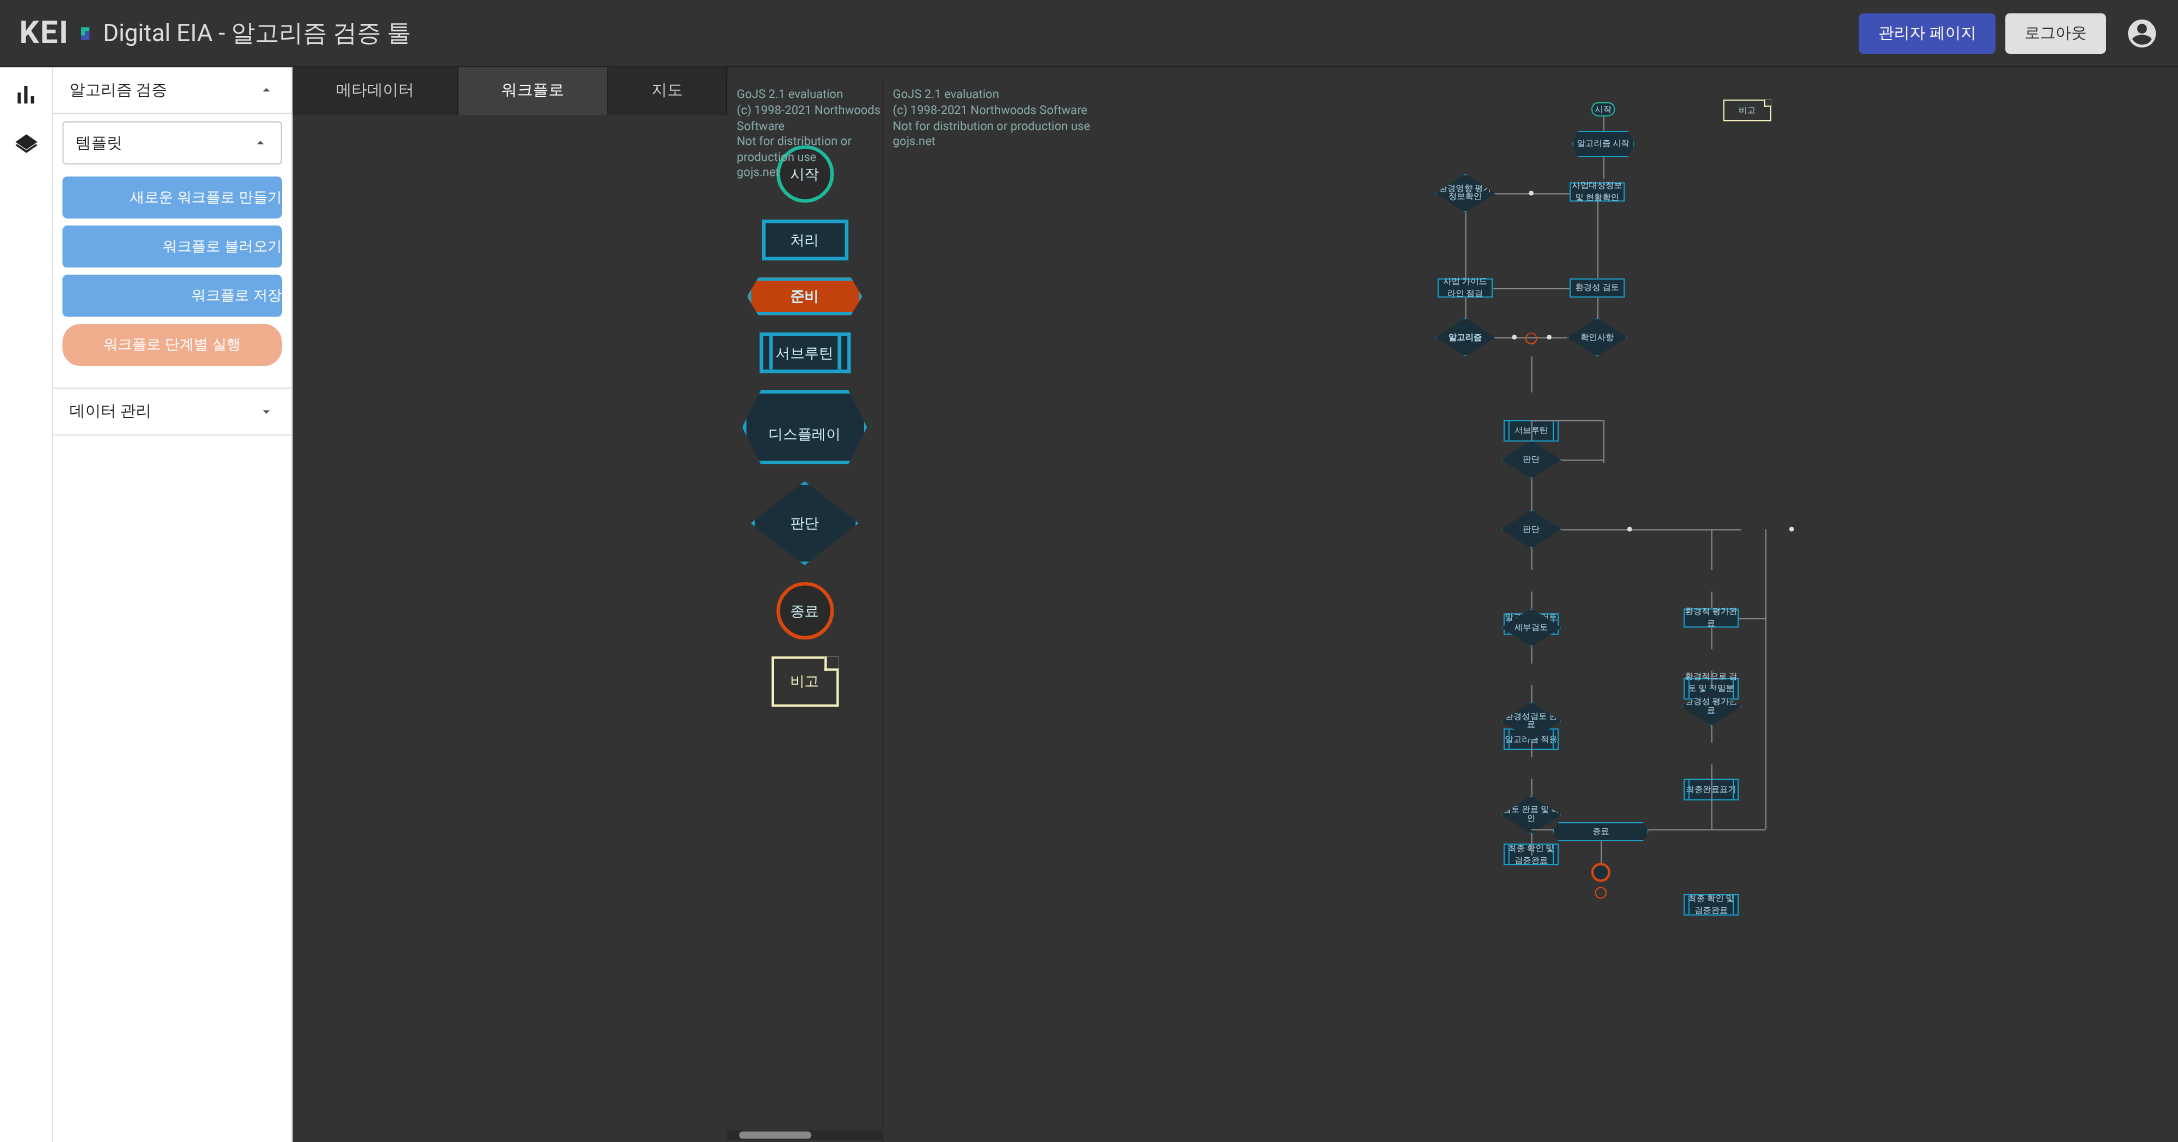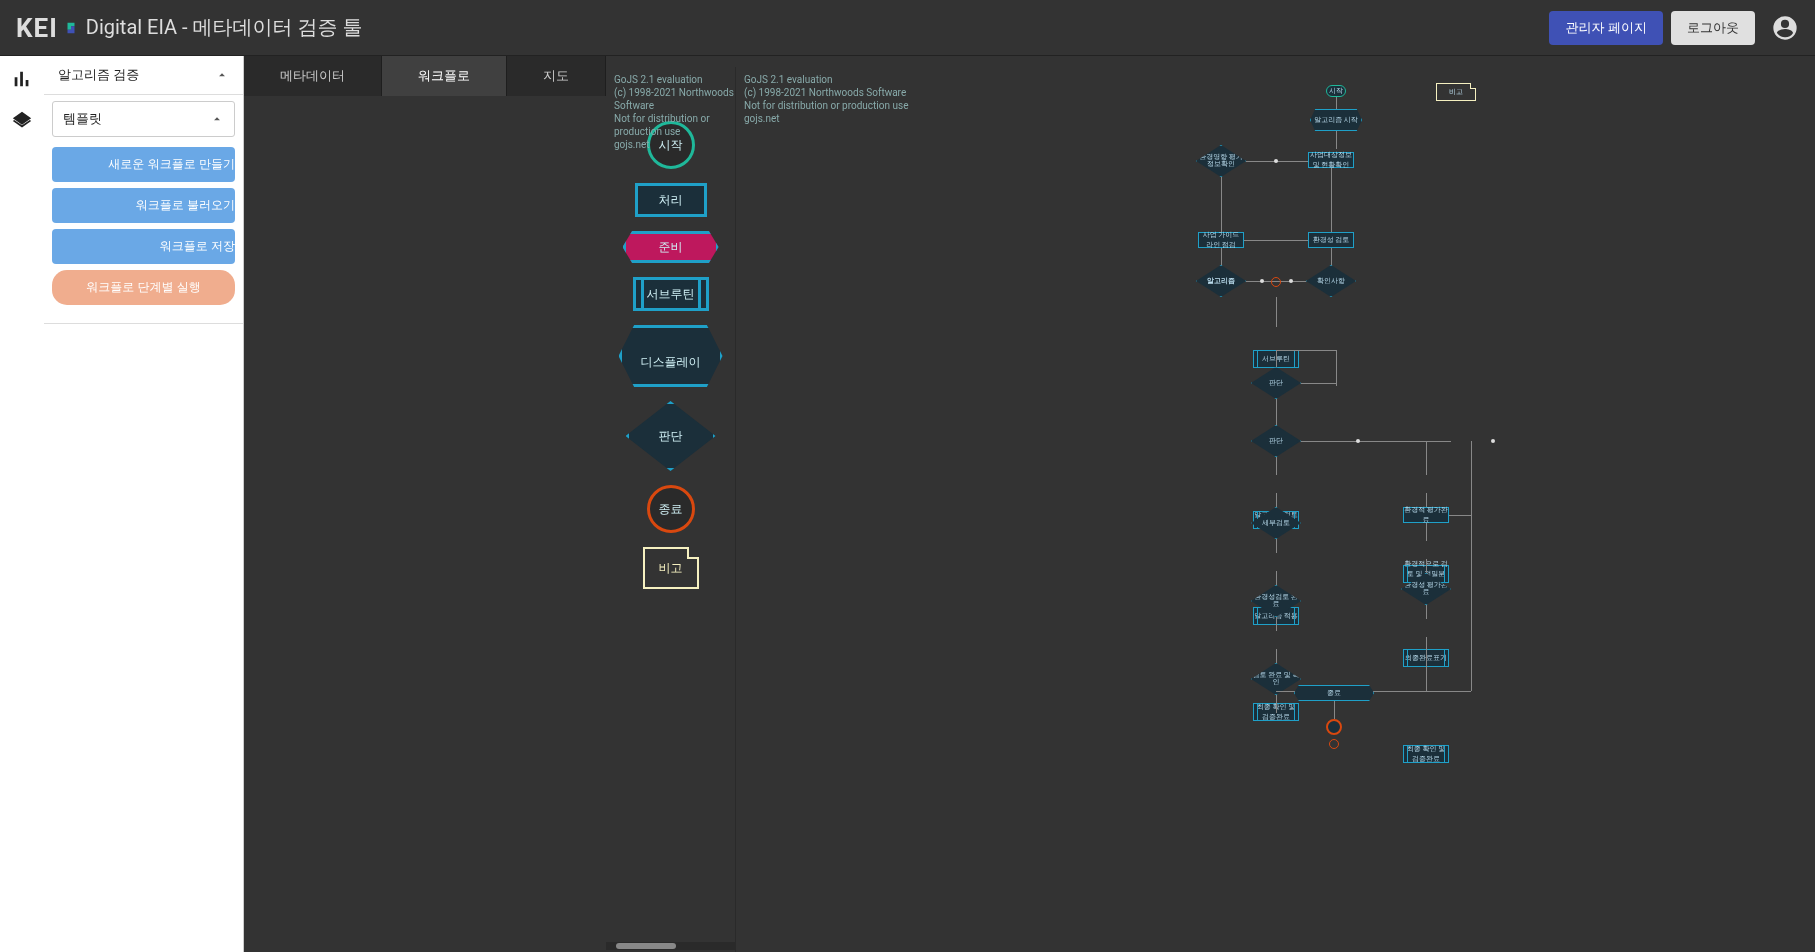--- a/index.html
+++ b/index.html
@@ -210,23 +210,24 @@
   border-radius: 50%;
   background: #2a2a2a;
 }
 .pal-process {
   width: 72px; height: 34px;
   border: 3px solid #1fa0c8;
   background: #1b2f3a;
 }
 .pal-prep {
   width: 96px; height: 32px;
-  background: #be185d;
+  background: #c2410c;
   border: 3px solid #1fa0c8;
   clip-path: polygon(10% 0, 90% 0, 100% 50%, 90% 100%, 10% 100%, 0 50%);
+  font-weight: bold;
 }
 .pal-sub {
   width: 76px; height: 34px;
   border: 3px solid #1fa0c8;
   background: #1b2f3a;
   position: relative;
 }
 .pal-sub::before, .pal-sub::after {
   content: "";
   position: absolute;
@@ -393,21 +394,21 @@
 <body>
 
 <div class="header">
   <div class="logo">
     <span class="logo-text">KEI</span>
     <svg class="logo-accent" viewBox="0 0 16 16">
       <path d="M4 2 L12 2 L12 6 L8 6 L8 10 L4 10 Z" fill="#1fb89a"></path>
       <path d="M8 6 L12 6 L12 14 L4 14 L4 10 L8 10 Z" fill="#3f51b5"></path>
     </svg>
   </div>
-  <span class="app-title">Digital EIA - 메타데이터 검증 툴</span>
+  <span class="app-title">Digital EIA - 알고리즘 검증 툴</span>
   <div class="header-spacer"></div>
   <button class="btn btn-primary">관리자 페이지</button>
   <button class="btn btn-light">로그아웃</button>
   <svg class="avatar-icon" viewBox="0 0 24 24">
     <path d="M12 2a10 10 0 100 20 10 10 0 000-20zm0 3a3.5 3.5 0 110 7 3.5 3.5 0 010-7zm0 15c-2.9 0-5.4-1.5-6.9-3.7.1-2.3 4.6-3.5 6.9-3.5s6.8 1.2 6.9 3.5A8 8 0 0112 20z"></path>
   </svg>
 </div>
 
 <div class="main">
 
@@ -431,20 +432,26 @@
       <div class="sub-header">
         <span>템플릿</span>
         <svg class="chevron" viewBox="0 0 24 24">
             <path d="M7 14l5-5 5 5z"></path>
           </svg>
       </div>
       <button class="tpl-btn tpl-blue">새로운 워크플로 만들기</button>
       <button class="tpl-btn tpl-blue">워크플로 불러오기</button>
       <button class="tpl-btn tpl-blue">워크플로 저장</button>
       <button class="tpl-btn tpl-orange">워크플로 단계별 실행</button>
+    </div>
+    <div class="section-header">
+      <span>데이터 관리</span>
+      <svg class="chevron" viewBox="0 0 24 24">
+          <path d="M7 10l5 5 5-5z"></path>
+        </svg>
     </div>
   </div>
 
   <div class="content">
     <div class="tabs">
       <div class="tab">메타데이터</div>
       <div class="tab active">워크플로</div>
       <div class="tab">지도</div>
     </div>
 

